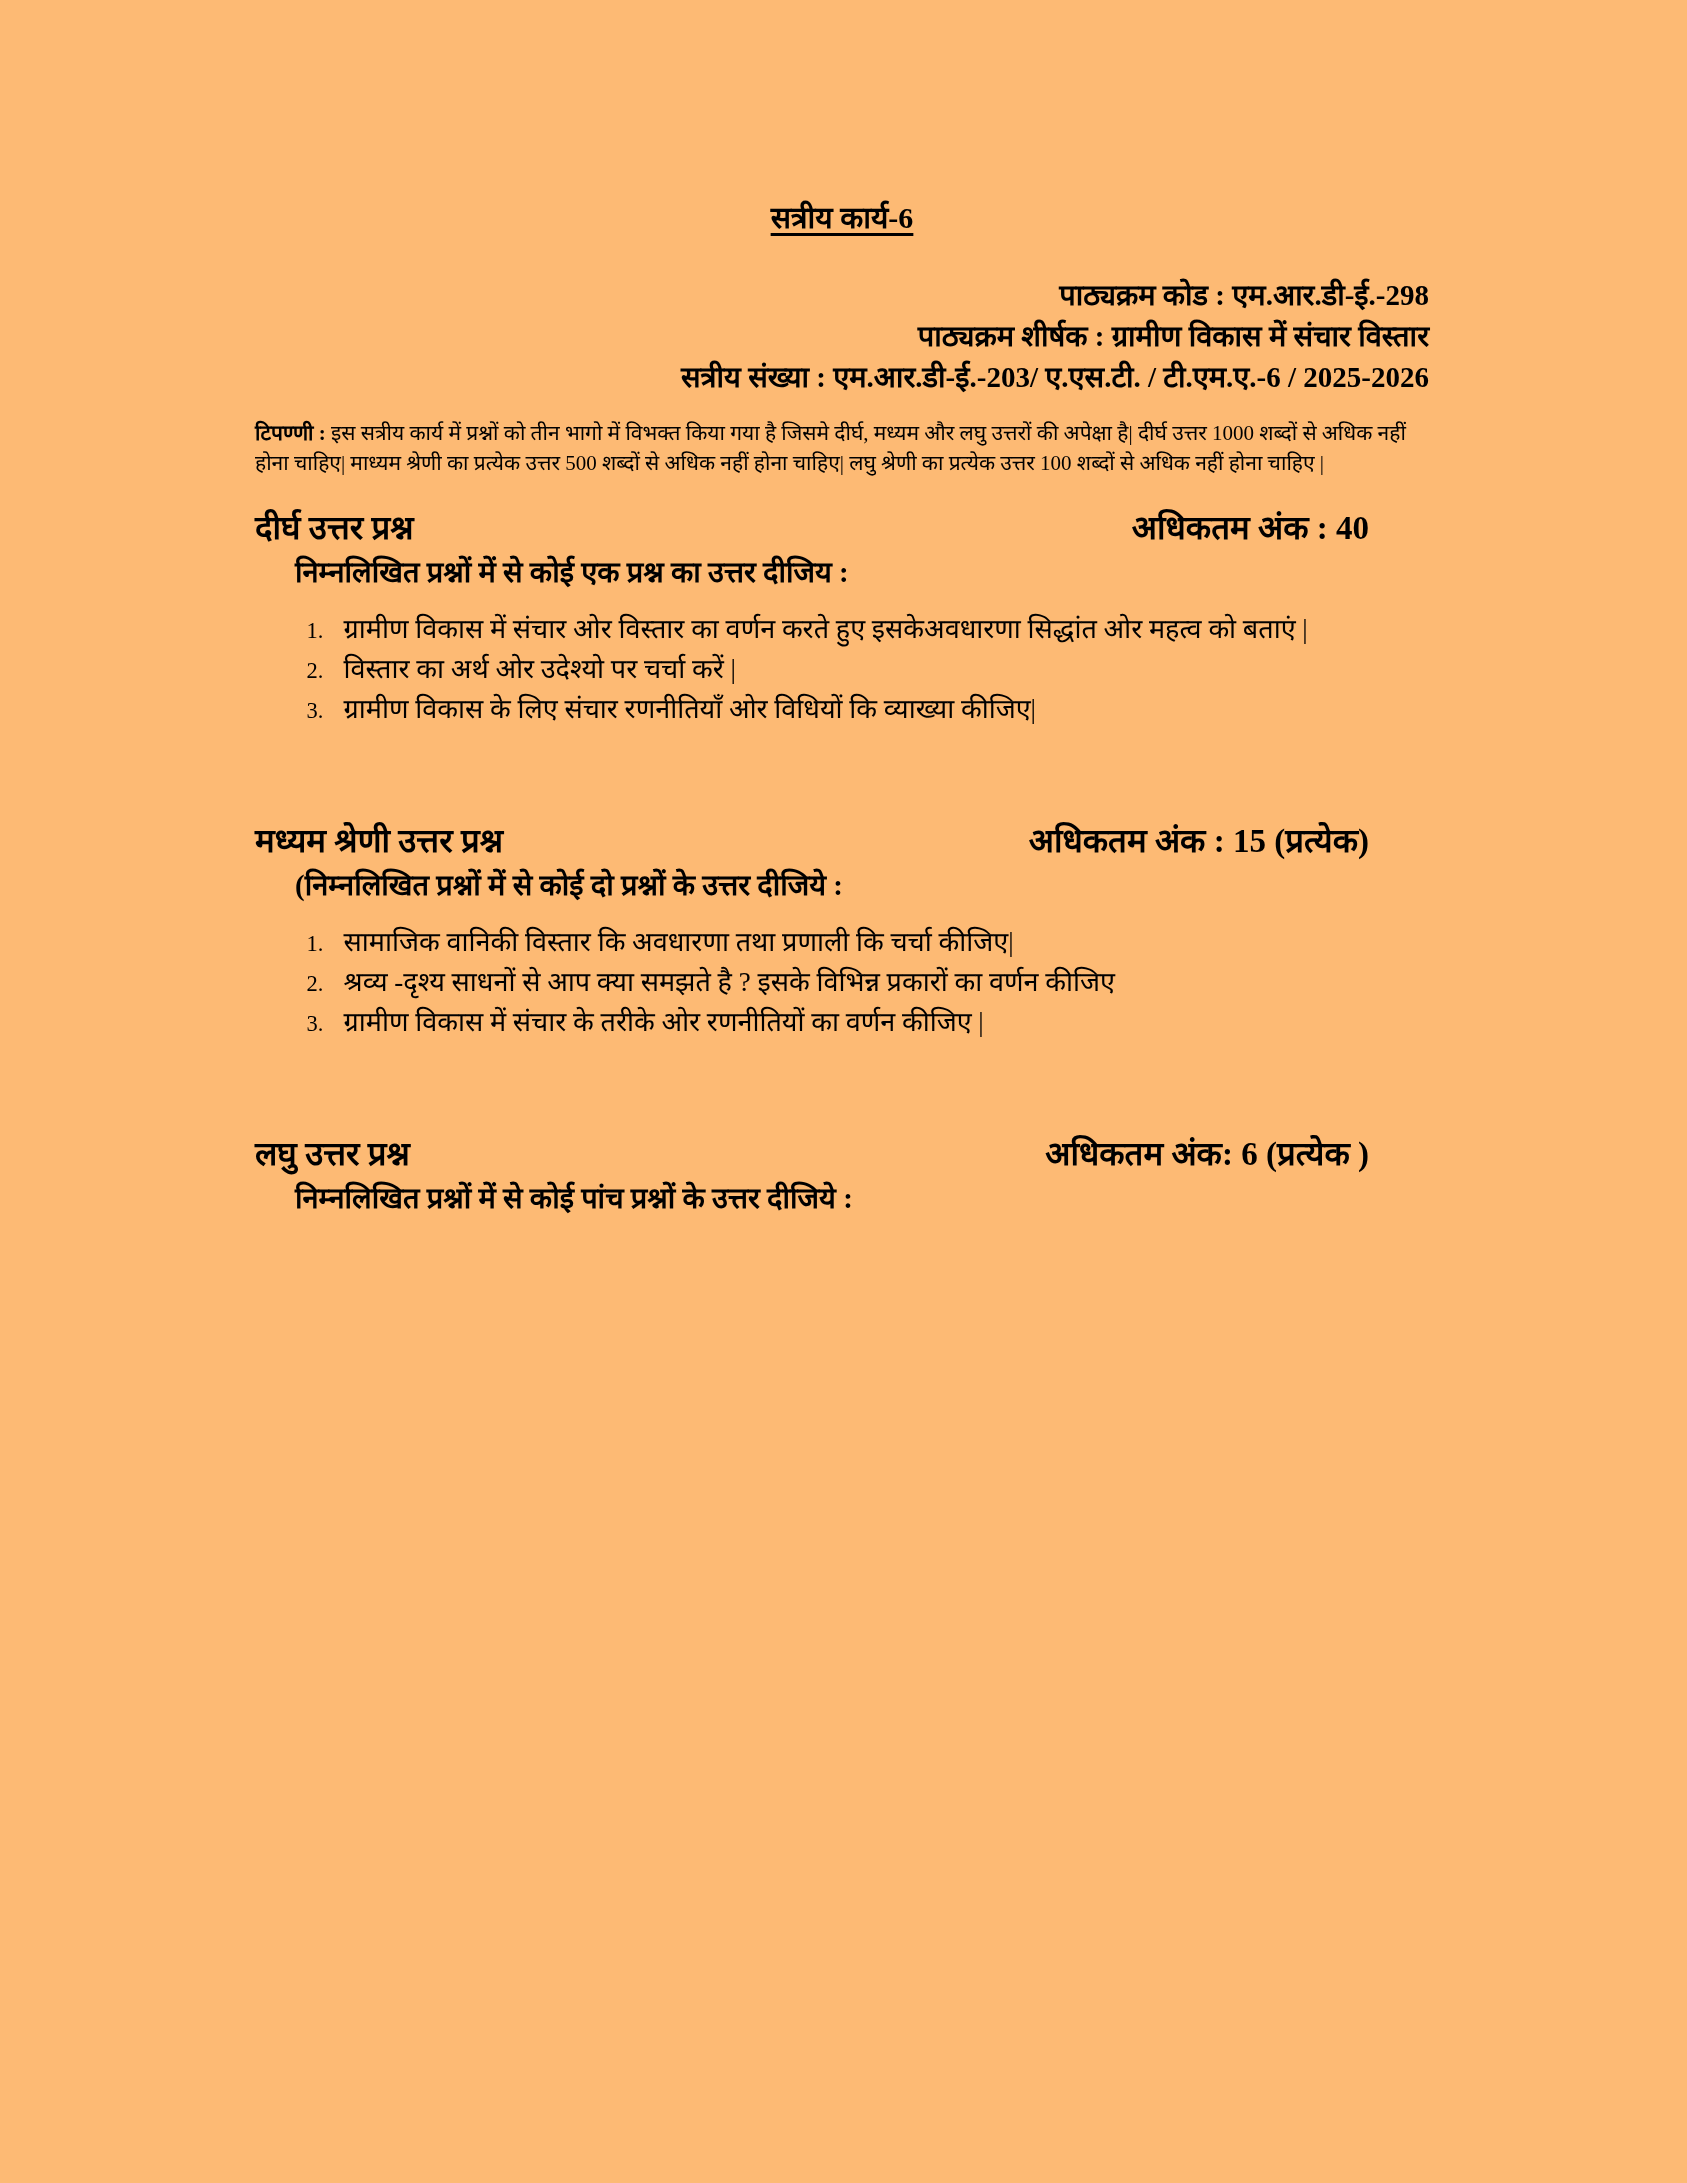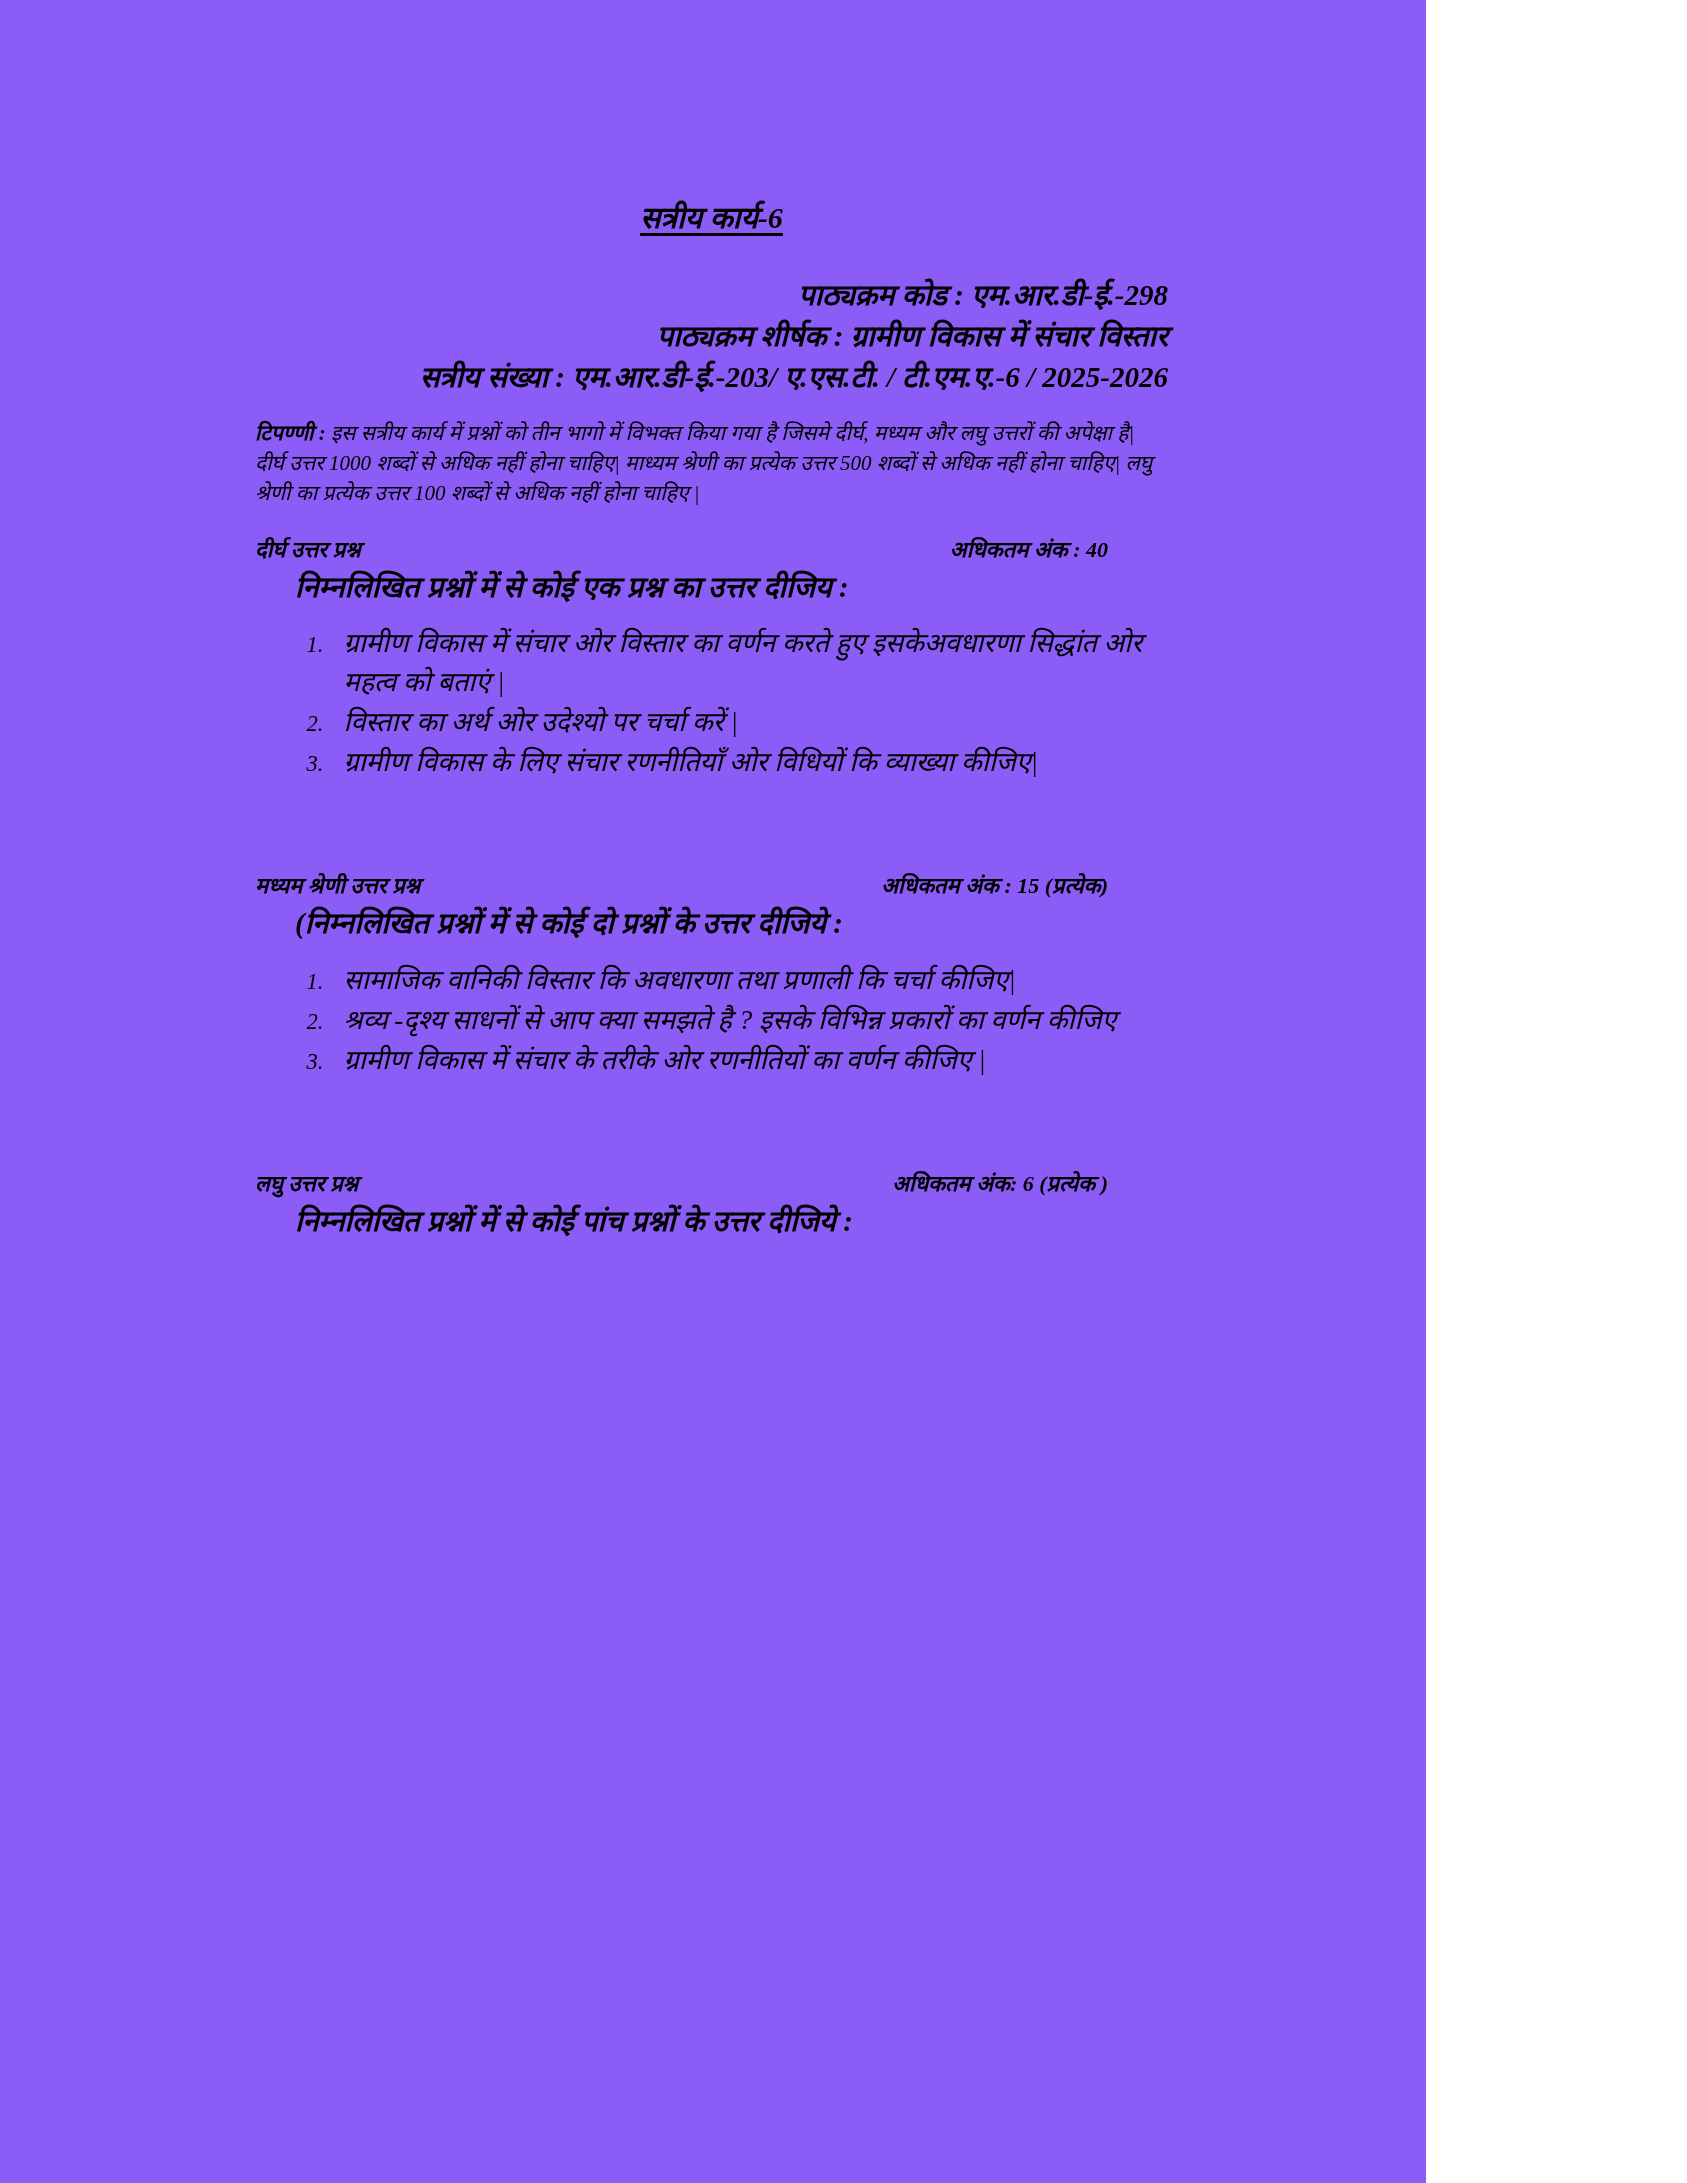--- a/index.html
+++ b/index.html
@@ -4,29 +4,28 @@
 <title>सत्रीय कार्य-6</title>
 <style>
   html, body {
     margin: 0;
     padding: 0;
     background: #ffffff;
   }
 
   .page {
     position: relative;
-    width: 1426px;
+    width: 1687px;
     height: 2183px;
-    background: #8b5cf6;
+    background: #fdba74;
     box-sizing: border-box;
     padding: 198px 258px 0 255px;
     font-family: "Liberation Serif", "DejaVu Serif", serif;
     color: #000000;
     overflow: hidden;
-    font-style: italic;
   }
 
   .doc-title-block {
     text-align: center;
   }
 
   .doc-title {
     font-size: 30px;
     font-weight: bold;
     text-decoration: underline;
@@ -72,21 +71,21 @@
   }
 
   .section {
     margin-top: 26.5px;
   }
 
   .section-headrow {
     display: flex;
     justify-content: flex-start;
     align-items: baseline;
-    font-size: 22px;
+    font-size: 33px;
     font-weight: bold;
     line-height: 1.4;
   }
 
   .section-headrow .sec-title {
     flex: 0 0 auto;
   }
 
   .section-headrow .sec-marks {
     margin-left: auto;

